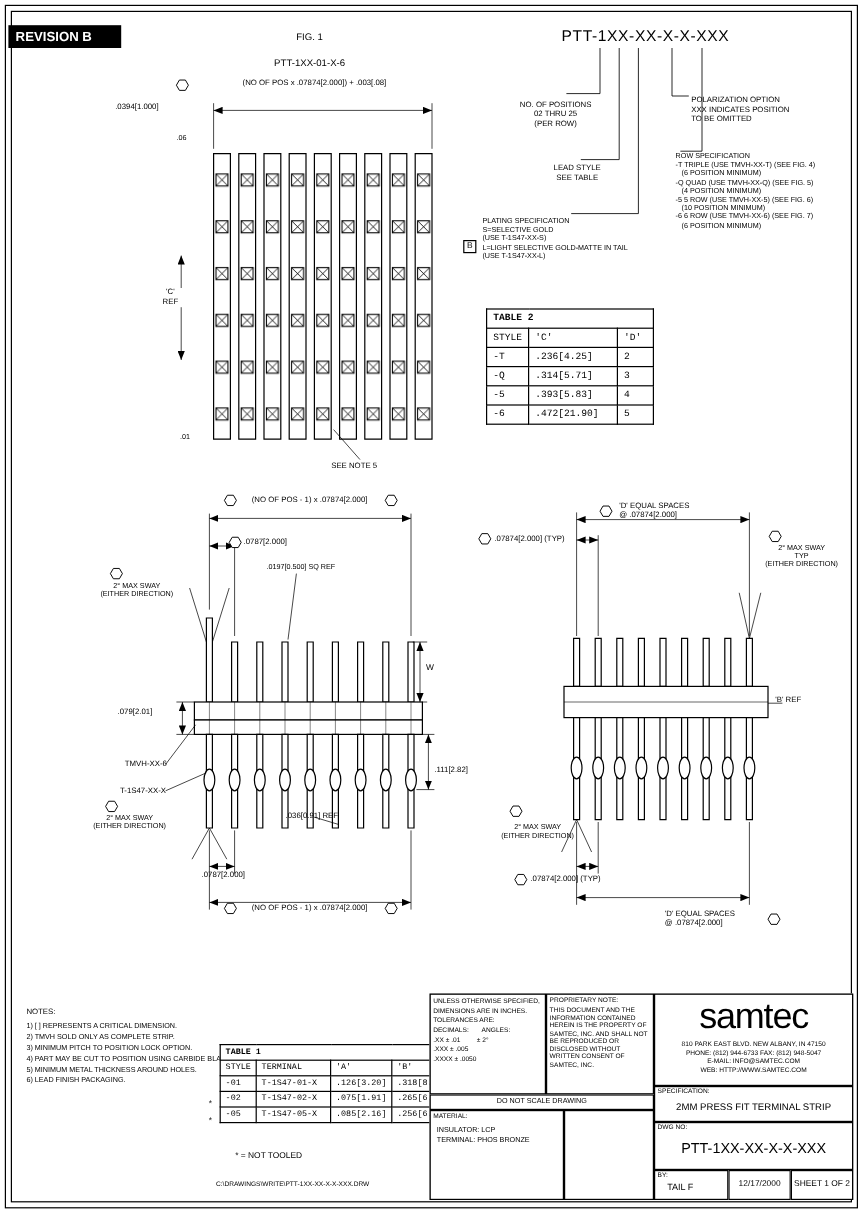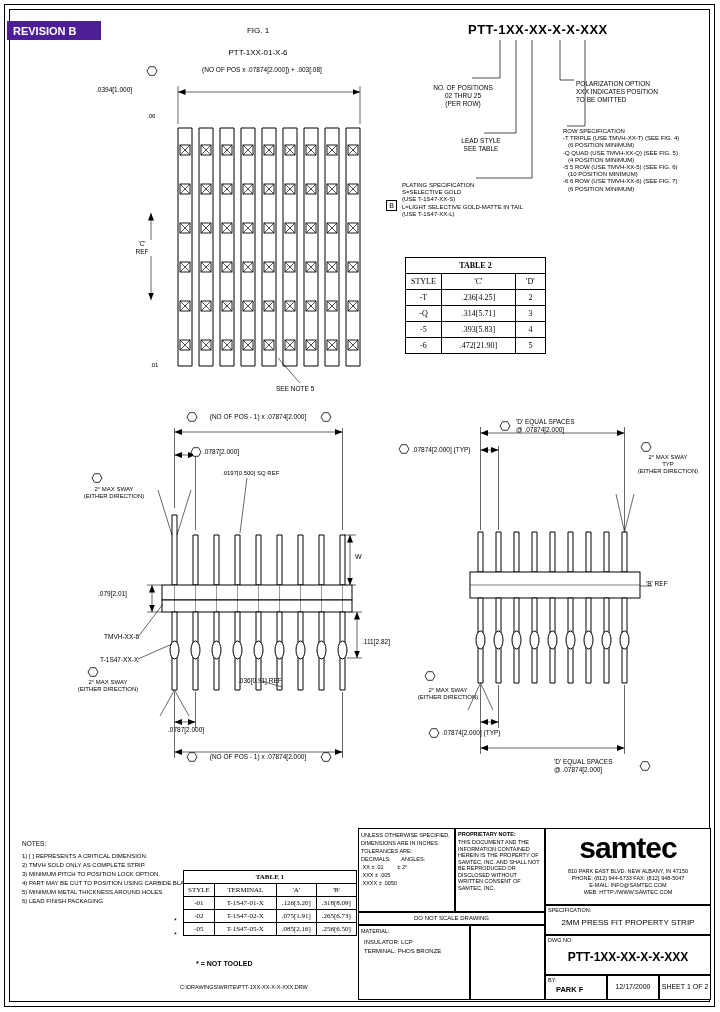--- a/index.html
+++ b/index.html
@@ -1,28 +1,28 @@
 <!DOCTYPE html>
 <html><head>
 <meta charset="utf-8">
 <style>
   *{box-sizing:border-box;margin:0;padding:0}
   html,body{width:720px;height:1012px}
   body{position:relative;background:#fff;color:#000;font-family:"Liberation Sans",sans-serif;overflow:hidden}
   .t{position:absolute;white-space:nowrap;line-height:1.2}
   .c{transform:translateX(-50%)}
   .ctr{text-align:center}
-  .b{font-weight:bold}
+  .b{font-weight:normal}
   .f5{font-size:5.5px}.f6{font-size:6px}.f65{font-size:6.5px}.f7{font-size:7px}.f75{font-size:7.5px}
   .f8{font-size:8px}.f12{font-size:12px}.f13{font-size:13px}
   .box{position:absolute;border:1px solid #000;background:#fff}
-  .rev{position:absolute;left:7px;top:21px;width:94px;height:19px;background:#4c1d95;color:#fff;
+  .rev{position:absolute;left:7px;top:21px;width:94px;height:19px;background:#000000;color:#fff;
        font-weight:bold;font-size:11px;display:flex;align-items:center;padding-left:6px}
   table.tbl{position:absolute;border-collapse:collapse;background:#fff}
-  .tbl td,.tbl th{border:1px solid #000;text-align:center;font-weight:normal;font-family:Liberation Serif, serif}
+  .tbl td,.tbl th{border:1px solid #000;text-align:left;font-weight:normal;font-family:Liberation Mono, monospace}
   .tbl .tt{font-weight:bold}
   #t2 td,#t2 th{font-size:8px;padding:3px 5px}
   #t2 th:nth-child(1){width:34px}#t2 th:nth-child(2){width:74px}#t2 th:nth-child(3){width:30px}
   #t1 td,#t1 th{font-size:7px;padding:2px 4px}
   #t1 th:nth-child(1){width:26px}#t1 th:nth-child(2){width:62px}#t1 th:nth-child(3){width:40px}#t1 th:nth-child(4){width:40px}
   .list div{white-space:nowrap}
   svg.ov{position:absolute;left:0;top:0}
   .wrap{white-space:normal}
 </style>
 </head>
@@ -339,23 +339,23 @@
 <div class="box f6 ctr" style="left:358px;top:912px;width:187px;height:13px;line-height:11px">DO NOT SCALE DRAWING</div>
 <div class="box" style="left:358px;top:925px;width:112px;height:75px"></div>
 <div class="t f5" style="left:361px;top:928px">MATERIAL:</div>
 <div class="t f6 list" style="left:364px;top:938px;line-height:9px">
     <div>INSULATOR: LCP</div>
     <div>TERMINAL: PHOS BRONZE</div>
   </div>
 <div class="box" style="left:470px;top:925px;width:75px;height:75px"></div>
 <div class="box" style="left:545px;top:905px;width:166px;height:30px"></div>
 <div class="t f5" style="left:548px;top:907px">SPECIFICATION:</div>
-<div class="t f8 c" style="left:628px;top:918px">2MM PRESS FIT PROPERTY STRIP</div>
+<div class="t f8 c" style="left:628px;top:918px">2MM PRESS FIT TERMINAL STRIP</div>
 <div class="box" style="left:545px;top:935px;width:166px;height:40px"></div>
 <div class="t f5" style="left:548px;top:937px">DWG NO:</div>
 <div class="t f12 b c" style="left:628px;top:950px">PTT-1XX-XX-X-X-XXX</div>
 <div class="box" style="left:545px;top:975px;width:62px;height:25px"></div>
 <div class="t f5" style="left:548px;top:977px">BY:</div>
-<div class="t f75 b" style="left:556px;top:985px">PARK F</div>
+<div class="t f75 b" style="left:556px;top:985px">TAIL F</div>
 <div class="box" style="left:607px;top:975px;width:52px;height:25px"></div>
 <div class="t f7 c" style="left:633px;top:983px">12/17/2000</div>
 <div class="box" style="left:659px;top:975px;width:52px;height:25px"></div>
 <div class="t f7 c" style="left:685px;top:983px">SHEET 1 OF 2</div>
 
 </body></html>

